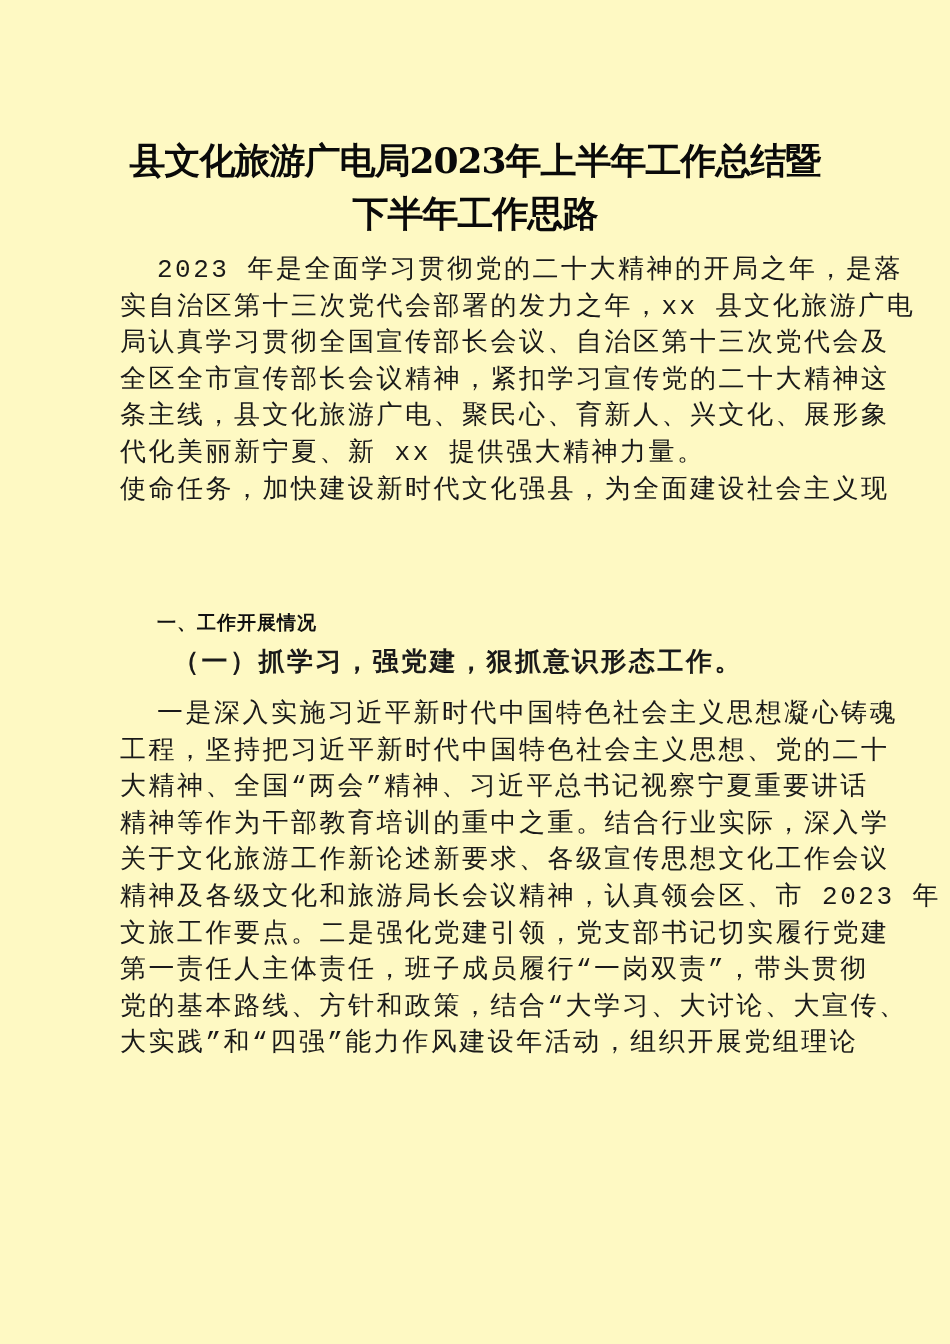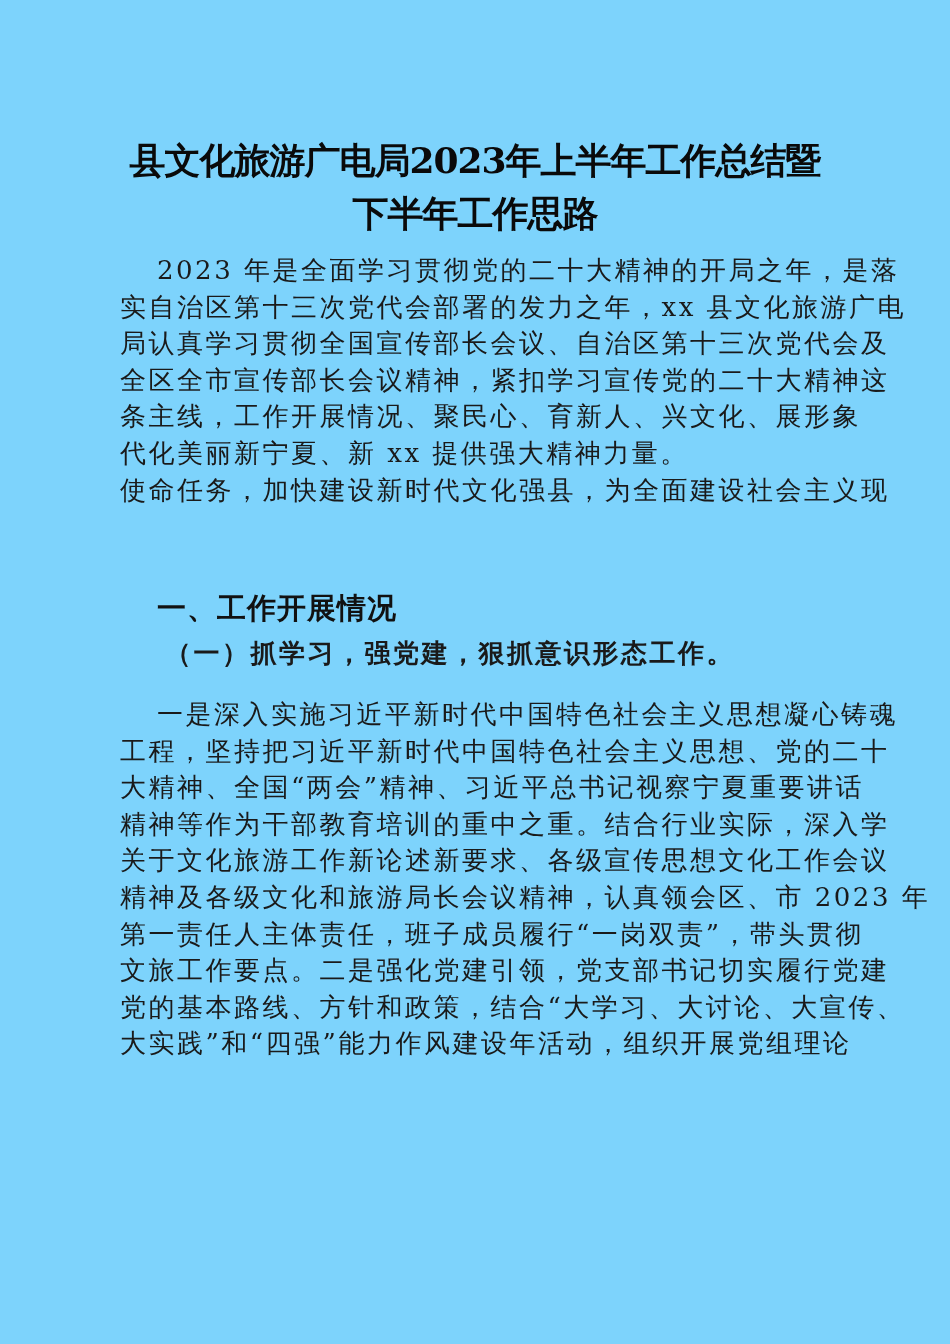--- a/index.html
+++ b/index.html
@@ -13,21 +13,21 @@
       position: relative;
       overflow: hidden;
       color: #111111;
     }
     .page {
       position: absolute;
       left: 0;
       top: 0;
       width: 950px;
       height: 1344px;
-      background: #7dd3fc;
+      background: #fef9c3;
     }
     .title {
       position: absolute;
       left: 0;
       width: 950px;
       text-align: center;
       font-family: "DejaVu Serif", "Liberation Serif", serif;
       font-weight: bold;
       font-size: 36px;
       line-height: 44px;
@@ -51,80 +51,81 @@
       text-justify: inter-character;
       margin: 0;
       word-break: break-all;
     }
     .line {
       display: block;
       height: 36.6px;
       white-space: nowrap;
       text-align-last: justify;
       text-align: justify;
+      font-family: Liberation Mono, monospace;
     }
     .line.last {
       text-align-last: left;
     }
     .indent { padding-left: 37px; }
 
     .para1 { top: 252px; }
     .heading1 {
       position: absolute;
       left: 157px;
-      top: 590px;
+      top: 604px;
       font-family: "DejaVu Sans", "Liberation Sans", sans-serif;
       font-weight: bold;
-      font-size: 29px;
+      font-size: 19px;
       line-height: 36px;
       color: #111111;
       margin: 0;
       letter-spacing: 1px;
     }
     .heading2 {
       position: absolute;
       left: 157px;
       top: 627px;
       font-family: "DejaVu Serif", "Liberation Serif", serif;
       font-size: 26px;
       line-height: 36px;
       color: #1a1a1a;
-      margin: 8px;
+      margin: 16px;
       letter-spacing: 2.5px;
     }
     .para2 { top: 696px; }
   </style>
 </head>
 <body>
 
 <div class="page">
 
   <h1 class="title title-line1">县文化旅游广电局2023年上半年工作总结暨</h1>
   <h1 class="title title-line2">下半年工作思路</h1>
 
   <div class="body-text para1">
     <span class="line indent">2023 年是全面学习贯彻党的二十大精神的开局之年，是落</span>
     <span class="line">实自治区第十三次党代会部署的发力之年，xx 县文化旅游广电</span>
     <span class="line">局认真学习贯彻全国宣传部长会议、自治区第十三次党代会及</span>
     <span class="line">全区全市宣传部长会议精神，紧扣学习宣传党的二十大精神这</span>
-    <span class="line">条主线，工作开展情况、聚民心、育新人、兴文化、展形象</span>
+    <span class="line">条主线，县文化旅游广电、聚民心、育新人、兴文化、展形象</span>
     <span class="line last">代化美丽新宁夏、新 xx 提供强大精神力量。</span>
     <span class="line">使命任务，加快建设新时代文化强县，为全面建设社会主义现</span>
   </div>
 
   <h2 class="heading1">一、工作开展情况</h2>
 
   <h3 class="heading2">（一）抓学习，强党建，狠抓意识形态工作。</h3>
 
   <div class="body-text para2">
     <span class="line indent">一是深入实施习近平新时代中国特色社会主义思想凝心铸魂</span>
     <span class="line">工程，坚持把习近平新时代中国特色社会主义思想、党的二十</span>
     <span class="line">大精神、全国“两会”精神、习近平总书记视察宁夏重要讲话</span>
     <span class="line">精神等作为干部教育培训的重中之重。结合行业实际，深入学</span>
     <span class="line">关于文化旅游工作新论述新要求、各级宣传思想文化工作会议</span>
     <span class="line">精神及各级文化和旅游局长会议精神，认真领会区、市 2023 年</span>
+    <span class="line">文旅工作要点。二是强化党建引领，党支部书记切实履行党建</span>
     <span class="line">第一责任人主体责任，班子成员履行“一岗双责”，带头贯彻</span>
-    <span class="line">文旅工作要点。二是强化党建引领，党支部书记切实履行党建</span>
     <span class="line">党的基本路线、方针和政策，结合“大学习、大讨论、大宣传、</span>
     <span class="line">大实践”和“四强”能力作风建设年活动，组织开展党组理论</span>
   </div>
 
 </div>
 
 </body></html>

